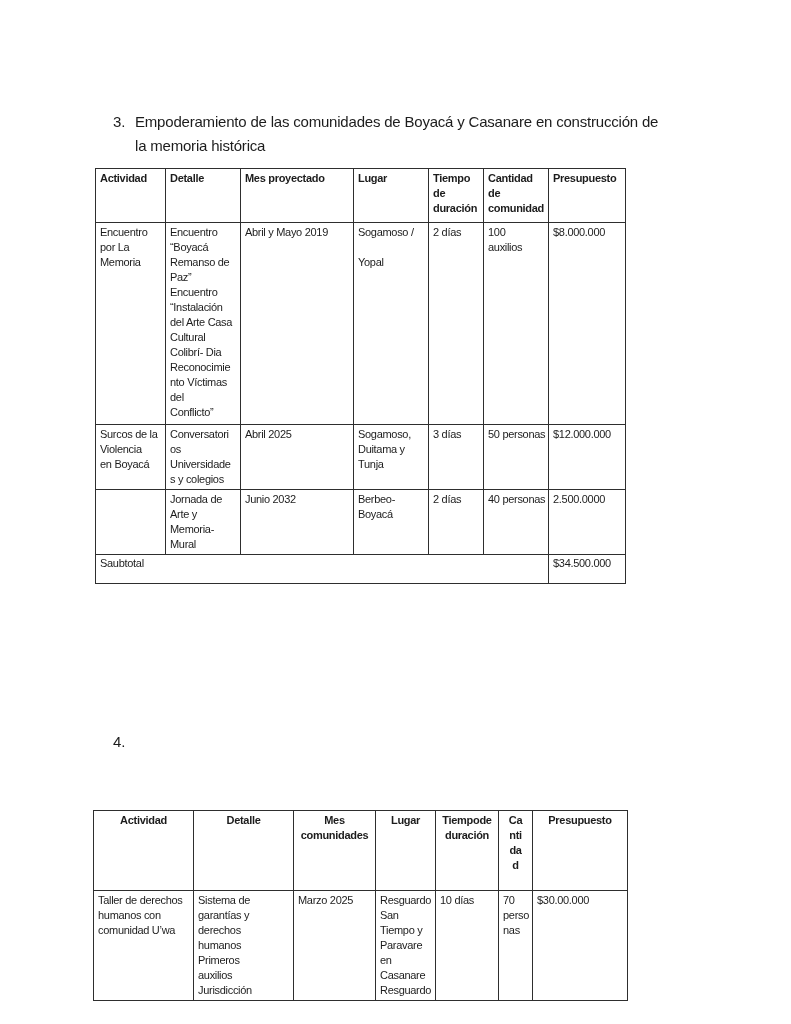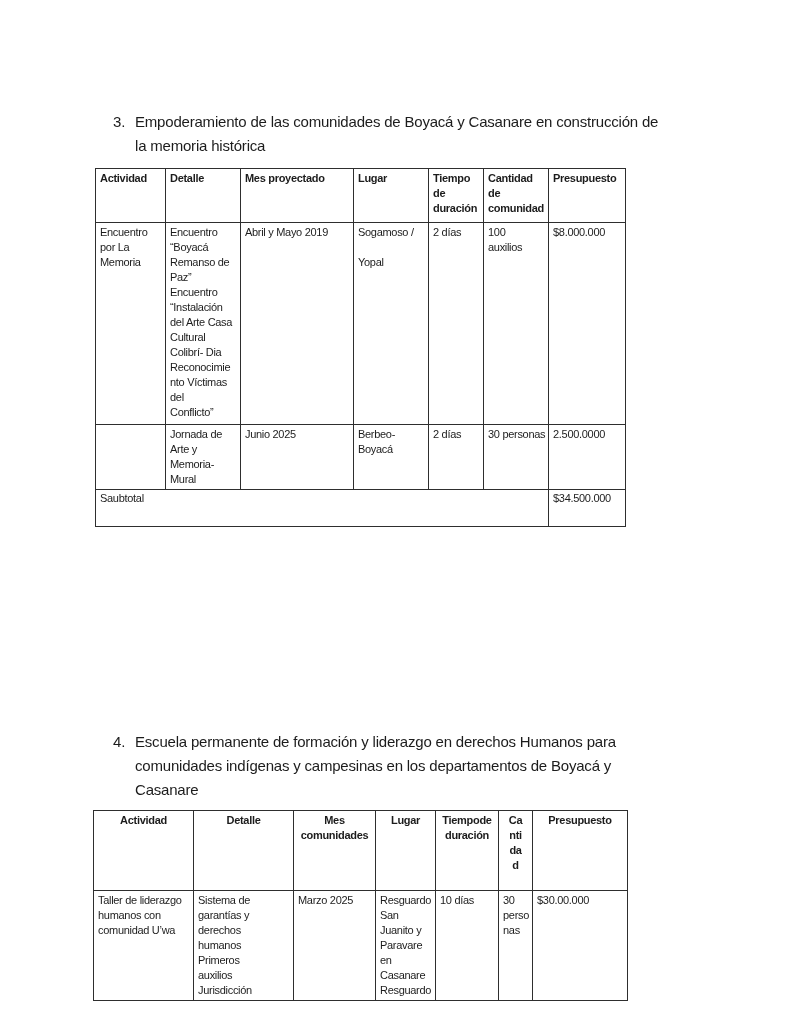--- a/index.html
+++ b/index.html
@@ -83,46 +83,59 @@
 Conflicto”</td>
     <td class="dn">Abril y Mayo 2019</td>
     <td>Sogamoso /
 
 Yopal</td>
     <td>2 días</td>
     <td>100
 auxilios</td>
     <td>$8.000.000</td>
   </tr>
+  <tr style="height:64px">
+    <td>Surcos de la
+Violencia
+en Boyacá</td>
+    <td>Conversatori
+os
+Universidade
+s y colegios</td>
+    <td class="dn">Abril 2025</td>
+    <td>Sogamoso,
+Duitama y
+Tunja</td>
+    <td>3 días</td>
+    <td>50 personas</td>
+    <td>$12.000.000</td>
+  </tr>
   <tr style="height:60px">
     <td></td>
     <td>Jornada de
 Arte y
 Memoria-
 Mural</td>
-    <td class="dn">Junio 2025</td>
+    <td class="dn">Junio 2032</td>
     <td>Berbeo-
 Boyacá</td>
     <td>2 días</td>
-    <td>30 personas</td>
+    <td>40 personas</td>
     <td>2.500.0000</td>
   </tr>
-  <tr class="subtotal" style="height:37px">
+  <tr class="subtotal" style="height:29px">
     <td colspan="6" class="center">Saubtotal</td>
     <td>$34.500.000</td>
   </tr>
 </tbody>
   </table>
 
 <section class="abs" style="left:113px;top:730px;width:580px;">
   <div class="heading">
     <span class="num">4.</span>
-    <span class="htext">Escuela permanente de formación y liderazgo en derechos Humanos para
-comunidades indígenas y campesinas en los departamentos de Boyacá y
-Casanare</span>
   </div>
 </section>
 
 <table class="doc abs" id="table-4" style="left:93px;top:810px;width:534px;">
   <colgroup>
     <col style="width:100px">
       <col style="width:100px">
       <col style="width:82px">
       <col style="width:60px">
     <col style="width:63px">
@@ -138,38 +151,38 @@
     <th>Lugar</th>
     <th>Tiempode
 duración</th>
     <th>Ca
 nti
 da
 d</th>
     <th>Presupuesto</th>
   </tr>
   <tr style="height:103px">
-    <td>Taller de liderazgo
+    <td>Taller de derechos
 humanos con
 comunidad U’wa</td>
     <td>Sistema de
 garantías y
 derechos
 humanos
 Primeros
 auxilios
 Jurisdicción</td>
     <td class="center dn2">Marzo 2025</td>
     <td>Resguardo
 San
-Juanito y
+Tiempo y
 Paravare
 en
 Casanare
 Resguardo</td>
     <td>10 días</td>
-    <td>30
+    <td>70
 perso
 nas</td>
     <td>$30.00.000</td>
   </tr>
 </tbody>
   </table>
 
 </body></html>

